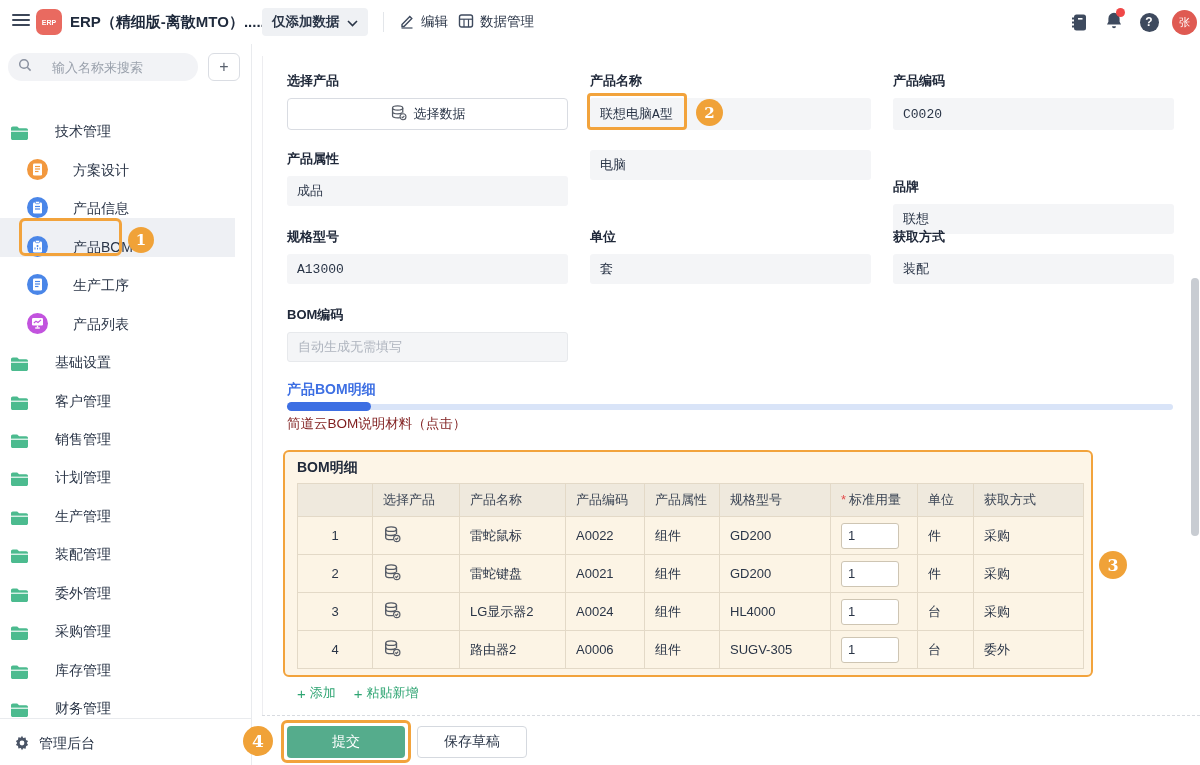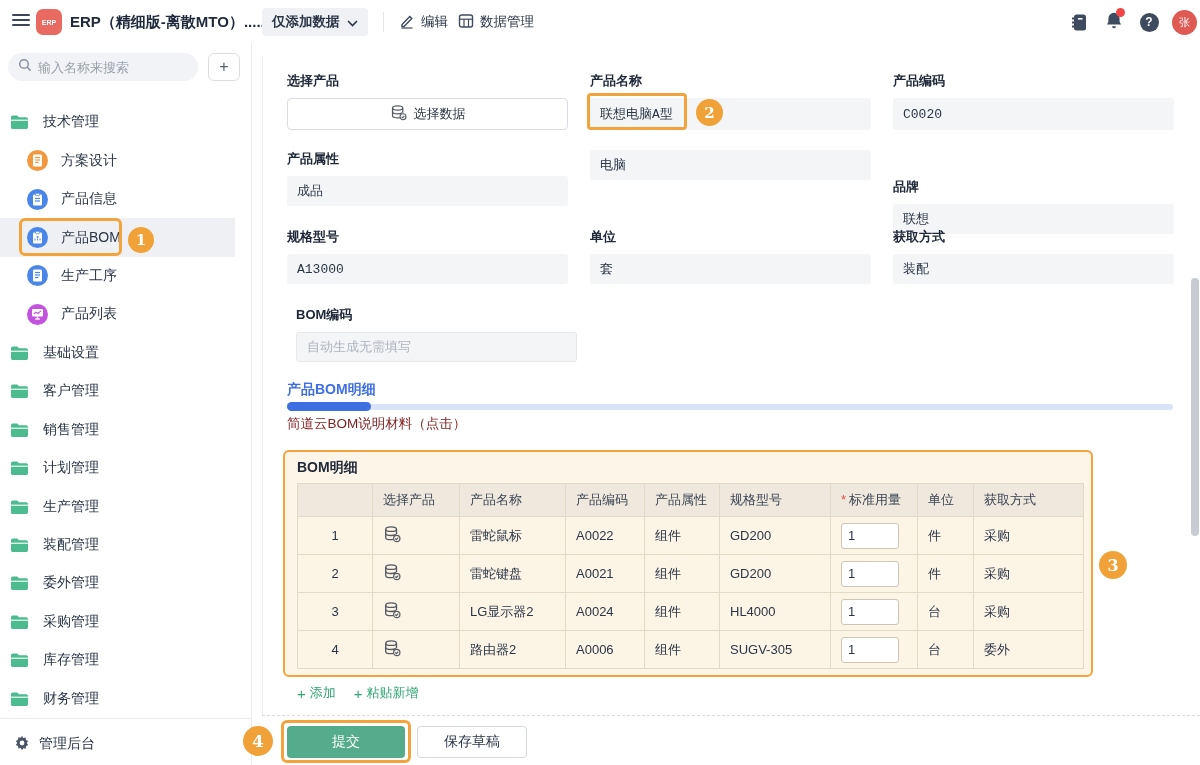--- a/index.html
+++ b/index.html
@@ -27,28 +27,28 @@
   .bell-wrap { position:relative; }
   .bell-dot { position:absolute; right:-2px; top:-3px; width:9px; height:9px; border-radius:50%; background:#f04848; }
   .help-circle { width:19px; height:19px; border-radius:50%; background:#3e4a5e; color:#fff; font-size:12px; font-weight:bold;
                  display:flex; align-items:center; justify-content:center; }
   .avatar { position:absolute; left:1172px; top:10px; width:25px; height:25px; border-radius:50%; background:#df5a52;
             color:#fff; font-size:11px; display:flex; align-items:center; justify-content:center; cursor:pointer; }
 
   
   .sidebar { position:absolute; left:0; top:44px; width:252px; height:721px; background:#fff; border-right:1px solid #e9ebee; }
   .search-box { position:absolute; left:8px; top:9px; width:190px; height:28px; background:#f2f3f6; border-radius:14px;
-                display:flex; align-items:center; padding:0 10px; gap:6px; }
+                display:flex; align-items:center; padding:0 10px; gap:20px; }
   .search-box input { border:none; outline:none; background:transparent; font-size:13px; width:140px; color:#2a3547;
                       font-family:"Liberation Sans","DejaVu Sans",sans-serif; }
   .search-box input::placeholder { color:#9aa1ac; }
   .add-app-btn { position:absolute; left:208px; top:9px; width:32px; height:28px; border:1px solid #dadde3; border-radius:6px;
                  display:flex; align-items:center; justify-content:center; font-size:16px; color:#59616e; cursor:pointer; background:#fff; }
   .nav { position:absolute; left:0; top:59px; width:252px; }
-  .nav-item { height:38.45px; display:flex; align-items:center; cursor:pointer; position:relative; }
+  .nav-item { height:38.45px; display:flex; align-items:flex-end; cursor:pointer; position:relative;gap:12px; }
   .nav-item.selected { background:#eef0f4; width:235px; }
   .nav-item .ind-folder { margin-left:10px; margin-right:14px; display:flex; }
   .nav-item .ind-child { margin-left:27px; margin-right:13px; display:flex; }
   .nav-label { font-size:14px; color:#2a3547; }
   .cicon { width:21px; height:21px; border-radius:50%; display:flex; align-items:center; justify-content:center; }
   .cicon.orange { background:#f2983e; }
   .cicon.blue { background:#4a86e8; }
   .cicon.purple { background:#c253de; }
   .side-divider { position:absolute; left:0; top:674px; width:252px; height:1px; background:#e9ebee; }
   .admin-row { position:absolute; left:14px; top:684px; height:32px; display:flex; align-items:center; gap:9px;
@@ -417,21 +417,21 @@
   </div>
   <div class="fblock" style="left:590px; top:228px;">
     <div class="flabel">单位</div>
     <div class="fvalue">套</div>
   </div>
   <div class="fblock" style="left:893px; top:228px;">
     <div class="flabel">获取方式</div>
     <div class="fvalue">装配</div>
   </div>
 
-  <div class="fblock" style="left:296px; top:306px;">
+  <div class="fblock" style="left:287px; top:306px;">
     <div class="flabel">BOM编码</div>
     <div class="fvalue ph">自动生成无需填写</div>
   </div>
 
   <div class="detail-tab">产品BOM明细</div>
   <div class="tab-track"></div>
   <div class="tab-pill"></div>
   <div class="help-link">简道云BOM说明材料（点击）</div>
 
   <div class="bom-panel">

